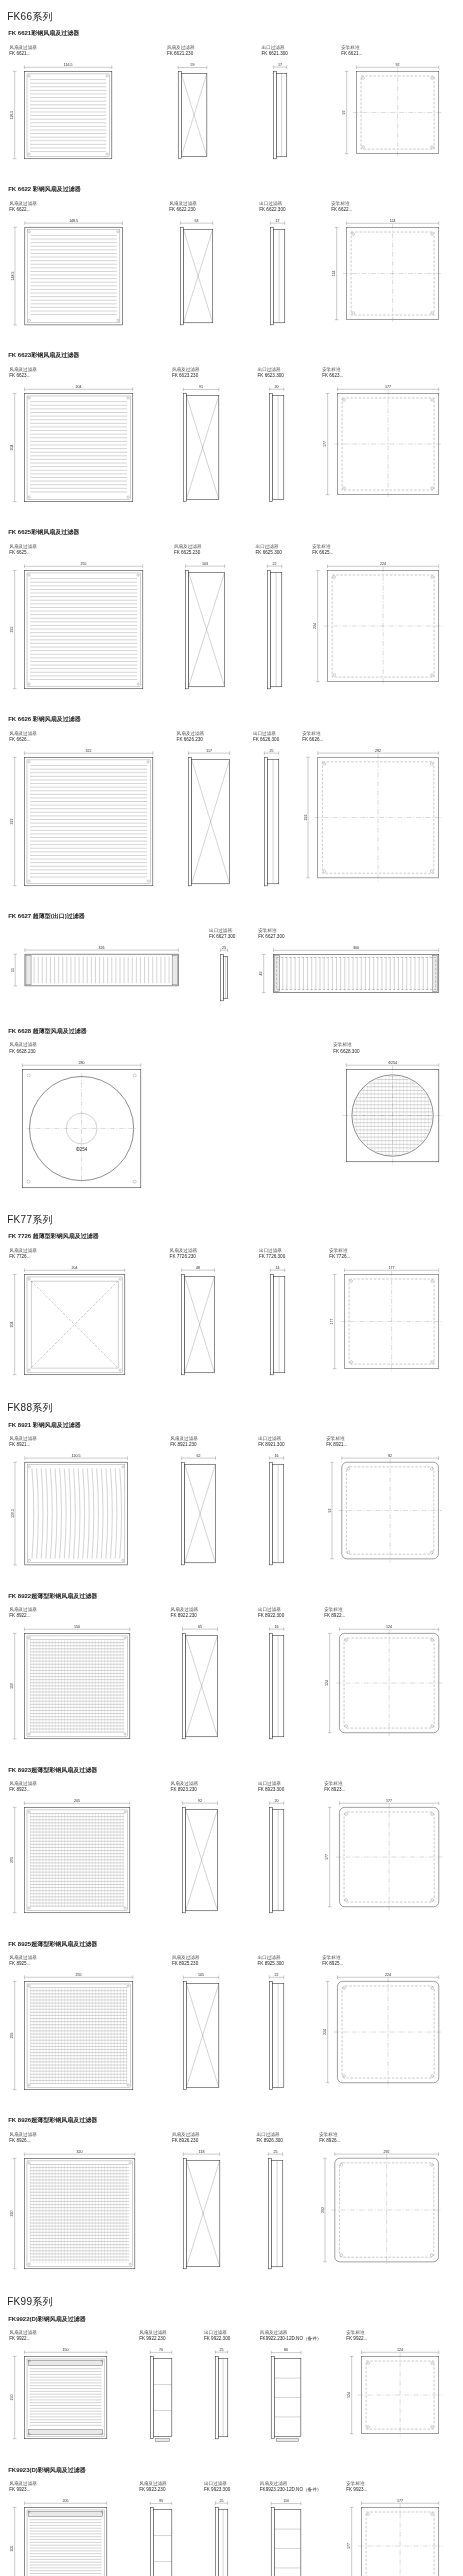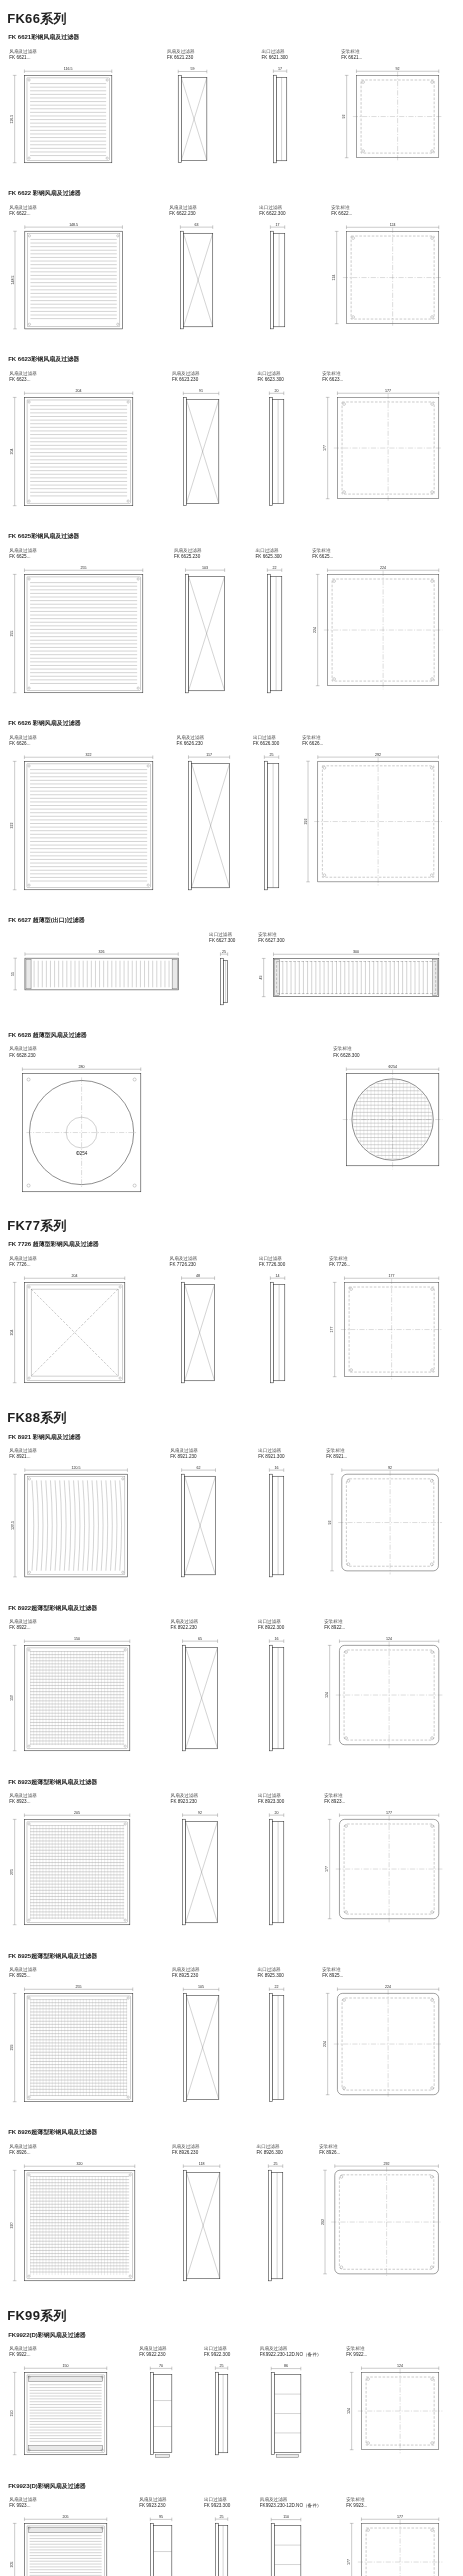--- a/index.html
+++ b/index.html
@@ -2,21 +2,21 @@
 <html style="font-size:8.2px"><head>
 <meta charset="utf-8">
 <style>
   * { margin:0; padding:0; box-sizing:border-box; }
   html,body { background:#ffffff; }
   body {
     width:464px; height:2958px; overflow:hidden;
     font-family:"Liberation Sans", sans-serif; color:#222;
   }
   #catalog { padding:4.1px 0 0 7.2px; width:456px; }
-  .section-title { font-size:13px; font-weight:bold; margin:6.2px 0 5.2px 0; letter-spacing:0.3px; }
+  .section-title { font-size:10px; font-weight:normal; margin:6.2px 0 5.2px 0; letter-spacing:0.3px; }
   .product { margin:0 0 20.6px 0; }
   .product-title { font-size:6px; font-weight:bold; margin:0 0 6.2px 1px; }
   .row { display:flex; justify-content:space-between; align-items:flex-start; width:439px; padding-left:2.1px; }
   .col { display:flex; flex-direction:column; }
   .labels { margin-bottom:5.2px; min-height:13px; }
   .col-label { font-size:4.6px; color:#444; line-height:1.35; }
   .col-model { font-size:4.6px; color:#222; line-height:1.35; }
   svg.drawing { display:block; }
   svg .o  { fill:#fff; stroke:#333; stroke-width:1.1; }
   svg .o2 { fill:#fff; stroke:#333; stroke-width:.9; }

